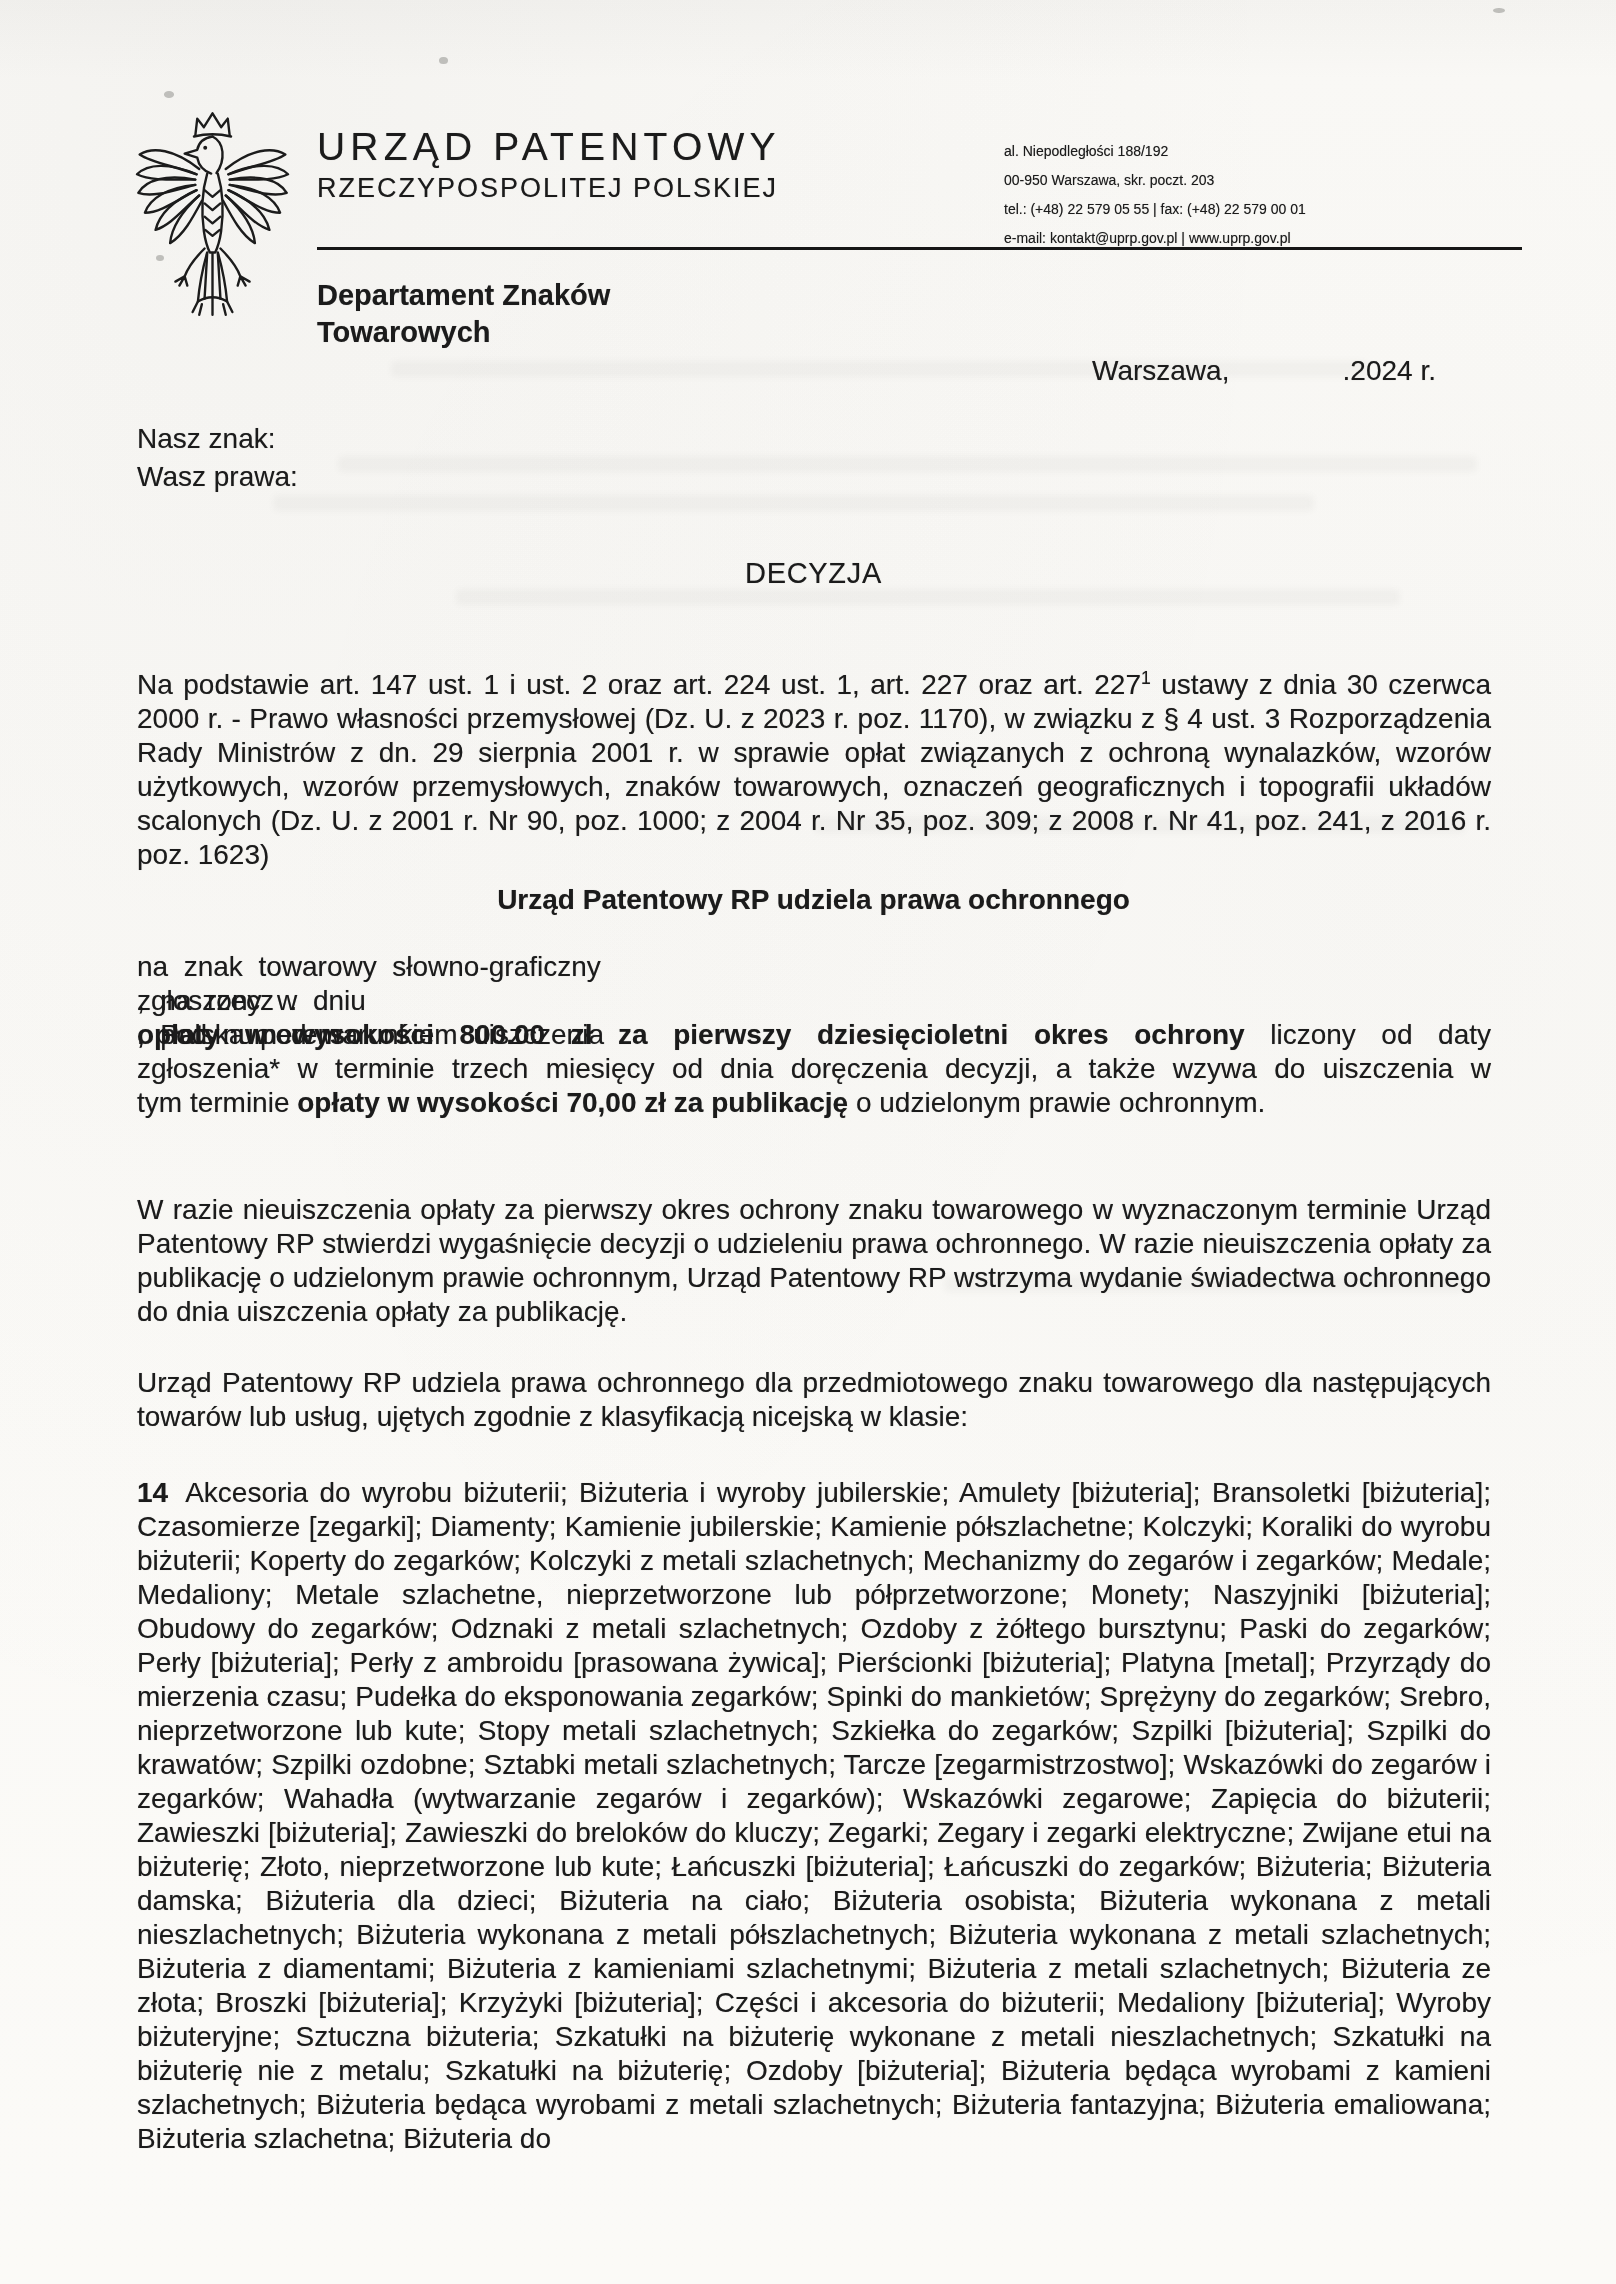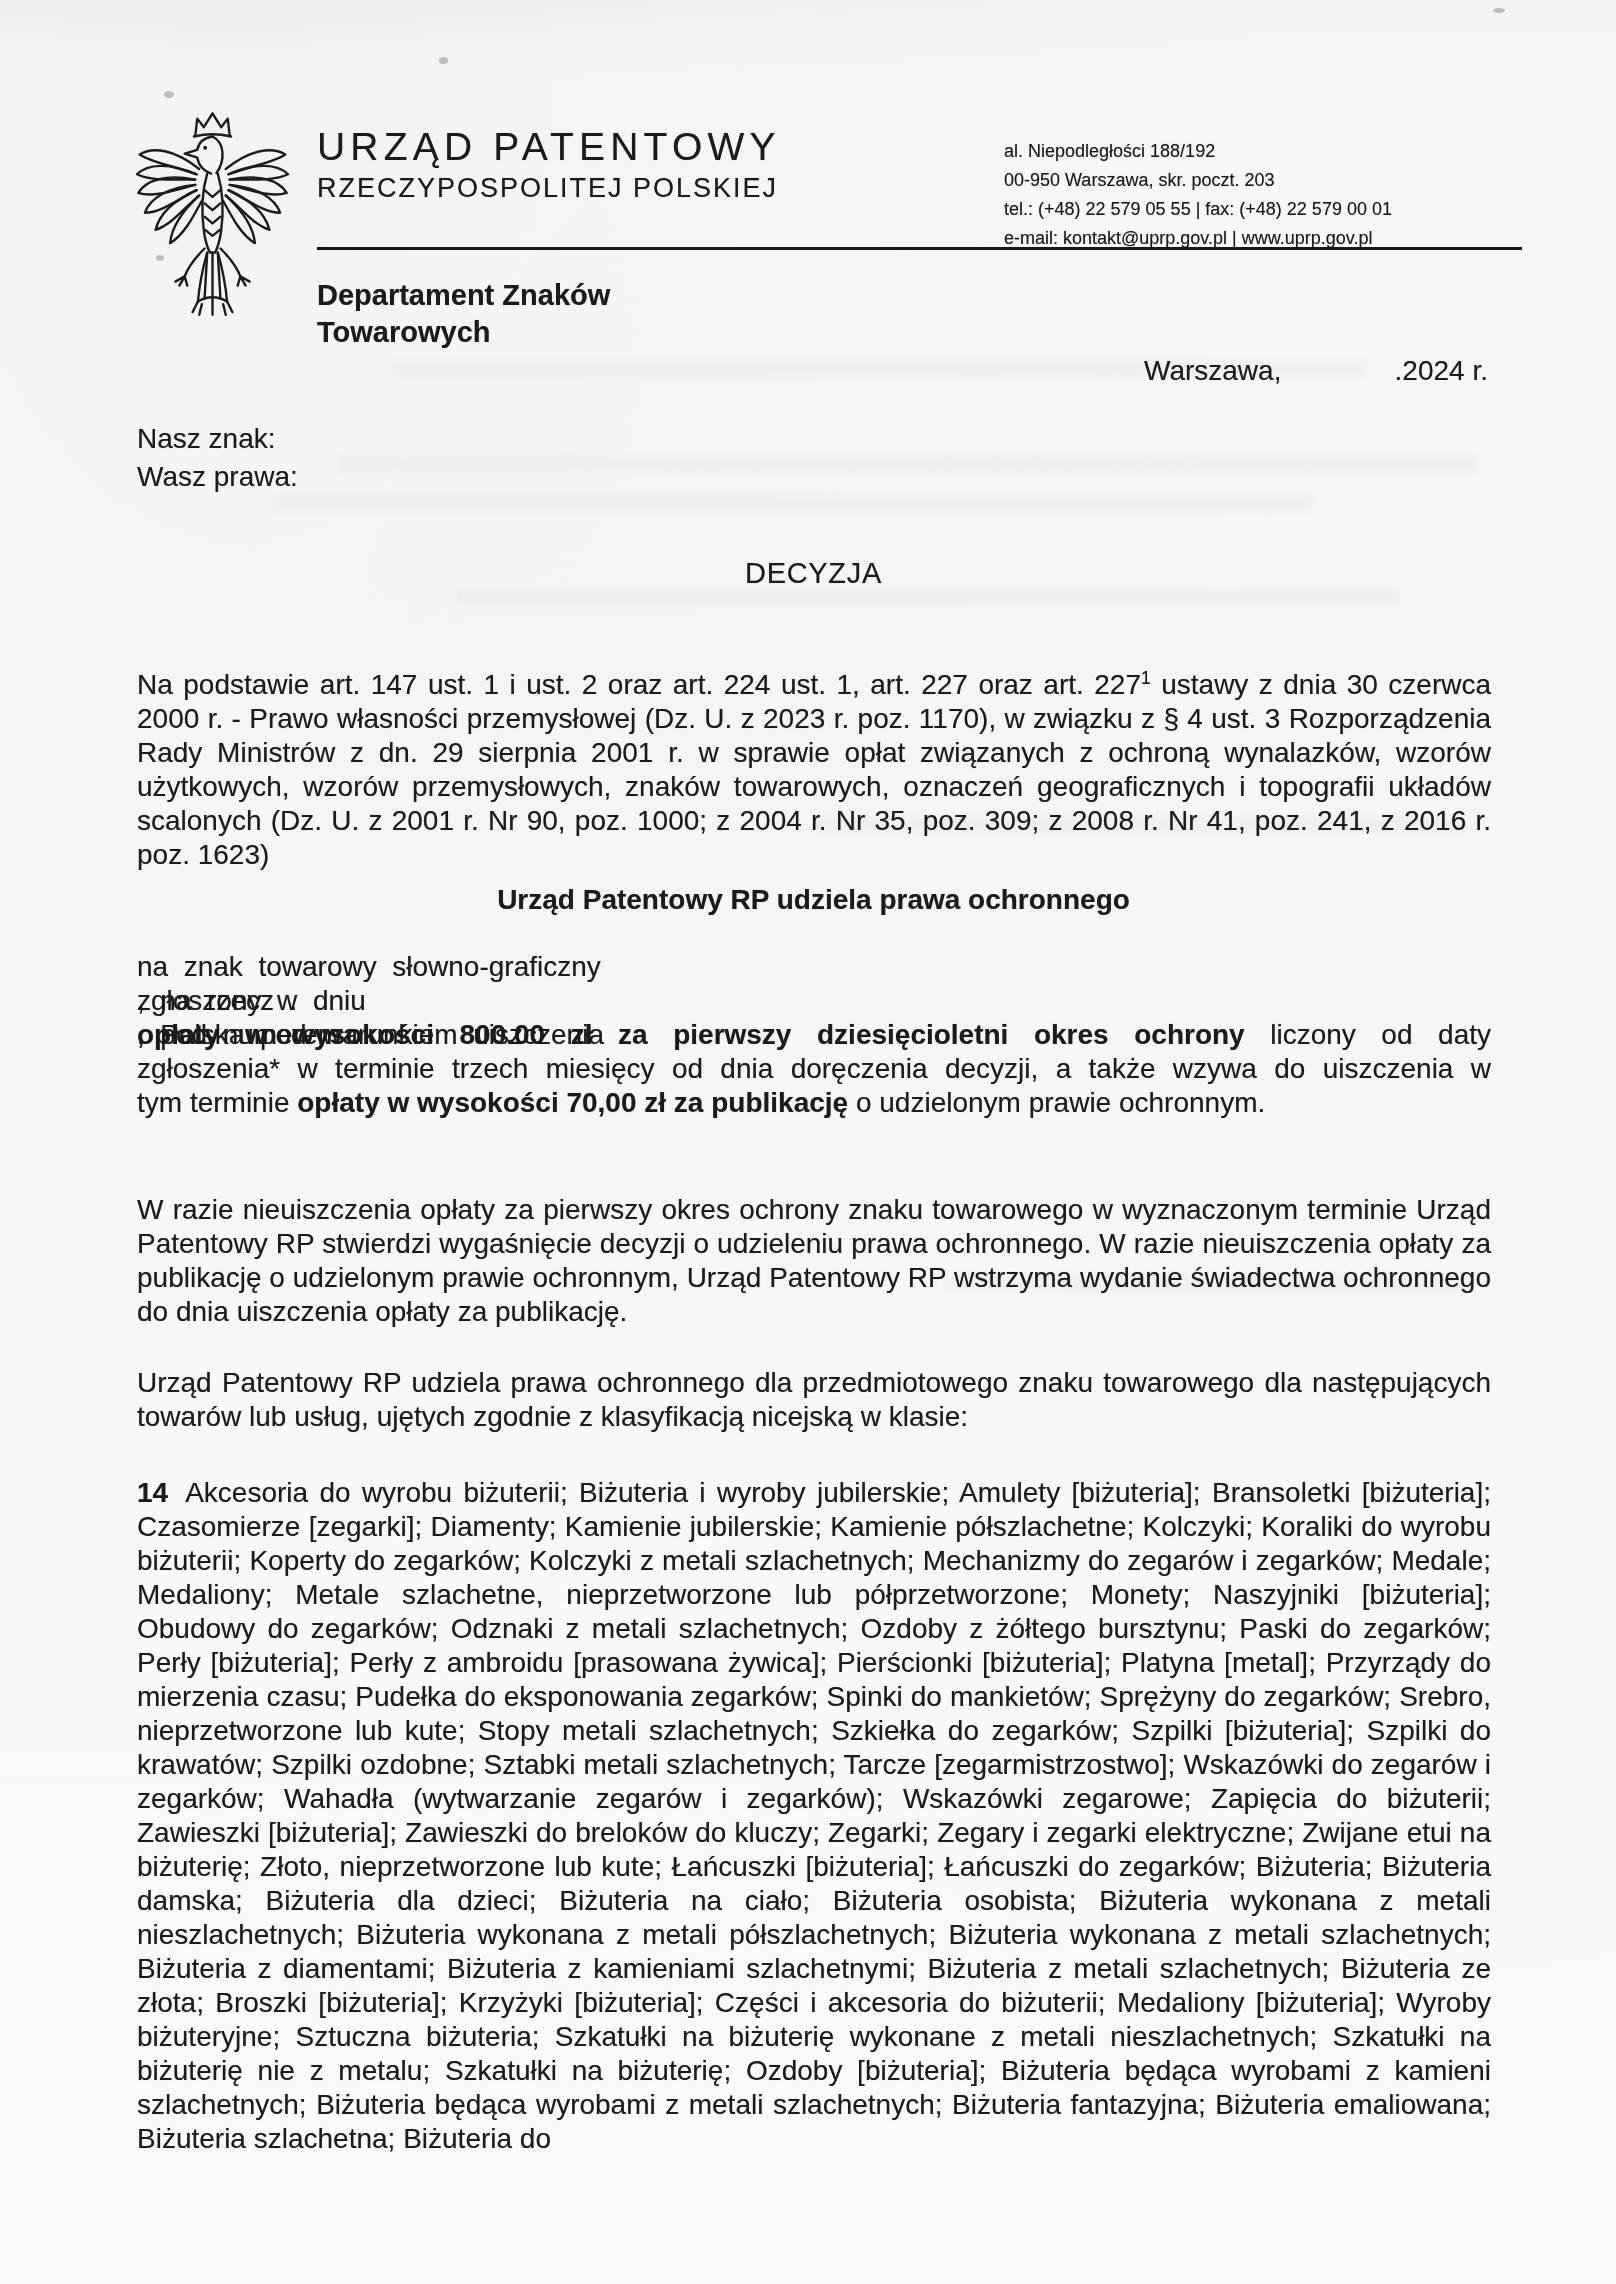--- a/index.html
+++ b/index.html
@@ -14,26 +14,26 @@
     color:#1b1b1b;
     overflow:hidden;
   }
   .txt{ text-shadow:0 0 0.7px rgba(25,25,25,0.45); }
 
   
   .emblem{position:absolute;left:133px;top:104px;width:159px;height:228px;}
   .office{position:absolute;left:317px;top:125px;}
   .office-1{font-size:39px;letter-spacing:5.2px;line-height:43px;white-space:nowrap;}
   .office-2{font-size:27px;letter-spacing:2px;line-height:31px;margin-top:5.2px;white-space:nowrap;}
-  .contact{position:absolute;left:1004px;top:137px;font-size:18px;line-height:29px;white-space:nowrap;}
+  .contact{position:absolute;left:1004px;top:137px;font-size:14px;line-height:29px;white-space:nowrap;}
   .rule{position:absolute;left:317px;top:247px;width:1205px;height:3.3px;background:#161616;}
 
   
   .dept{position:absolute;left:317px;top:277px;font-weight:bold;font-size:29px;line-height:37px;}
-  .placedate{position:absolute;left:1144px;top:355px;width:344px;font-size:28px;display:flex;justify-content:space-between;}
+  .placedate{position:absolute;left:1092px;top:355px;width:344px;font-size:28px;display:flex;justify-content:space-between;}
   .refs{position:absolute;left:137px;top:420px;font-size:28px;line-height:38px;}
 
   
   .title{position:absolute;left:137px;right:127px;top:557px;text-align:center;font-weight:normal;font-size:29px;letter-spacing:0.7px;}
   .para{position:absolute;left:137px;right:126px;font-size:28px;line-height:34px;text-align:justify;}
   .legal{top:640px;}
   .legal sup{font-size:17.6px;vertical-align:super;line-height:0;}
   .grant-heading{position:absolute;left:137px;right:127px;top:884px;text-align:center;font-weight:bold;font-size:28px;}
   .grant{position:absolute;left:137px;right:126px;top:950px;font-size:28px;}
   .gline{height:34px;line-height:34px;white-space:nowrap;flex-direction:column;}

